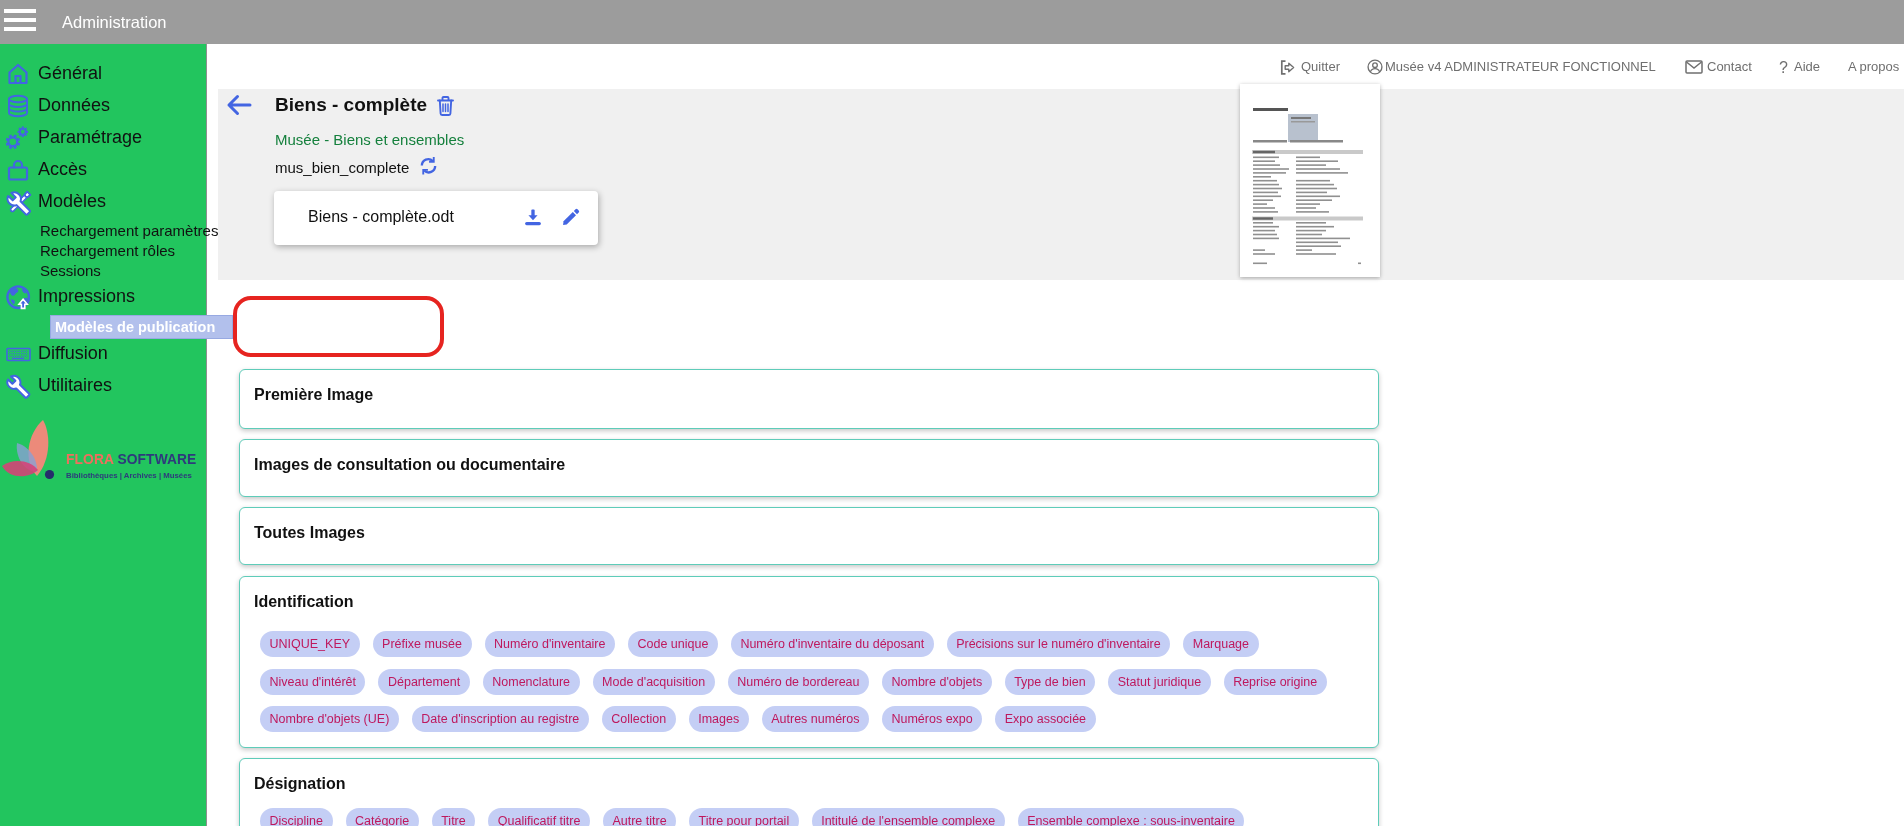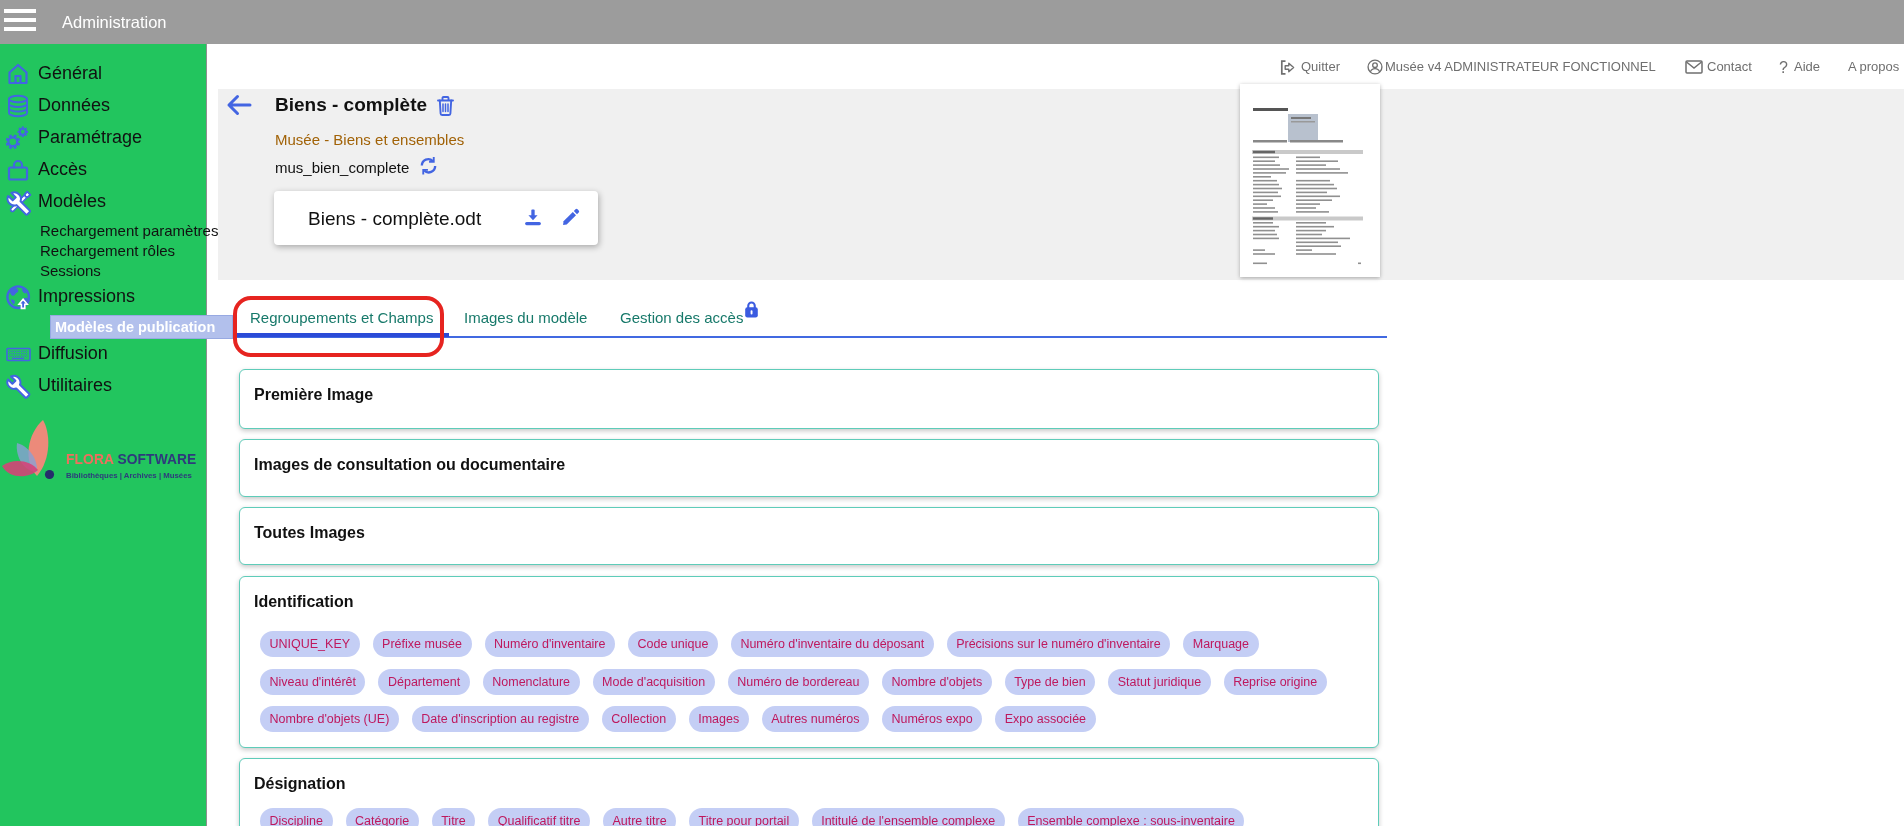--- a/index.html
+++ b/index.html
@@ -24,25 +24,25 @@
 
 #logo { position:absolute; left:0; top:410px; width:207px; height:80px; }
 
 
 #trmenu { position:absolute; top:56px; left:1270px; width:634px; height:24px; color:#6f6f6f; font-size:13px; }
 .tr { position:absolute; top:3px; white-space:nowrap; }
 
 
 #header { position:absolute; left:218px; top:89px; width:1686px; height:191px; background:#f0f0f0; }
 #hTitle { position:absolute; left:57px; top:5px; font-size:19px; font-weight:bold; color:#111; }
-#hSub1 { position:absolute; left:57px; top:42px; font-size:15px; color:#a16207; }
+#hSub1 { position:absolute; left:57px; top:42px; font-size:15px; color:#15803d; }
 #hSub2 { position:absolute; left:57px; top:70px; font-size:15px; color:#111; }
 #card { position:absolute; left:56px; top:102px; width:324px; height:54px; background:#fff; border-radius:4px;
   box-shadow:1px 2px 6px rgba(0,0,0,0.3); }
-#card .fname { position:absolute; left:34px; top:17px; font-size:19px; color:#111; }
+#card .fname { position:absolute; left:34px; top:17px; font-size:16px; color:#111; }
 #thumb { position:absolute; left:1022px; top:-5px; width:140px; height:193px; background:#fff; box-shadow:0 1px 4px rgba(0,0,0,0.3); }
 
 
 #tabs { position:absolute; left:234px; top:300px; width:1153px; height:38px; border-bottom:2px solid #4169e1; }
 .tab { position:absolute; top:9px; color:#17796a; font-size:15px; white-space:nowrap; }
 #activeline { position:absolute; left:0px; top:33px; width:215px; height:4px; background:#2b4bd7; }
 #redrect { position:absolute; left:233px; top:296px; width:211px; height:61px; border:4px solid #e62420; border-radius:18px; }
 
 
 .gbox { position:absolute; left:239px; width:1140px; background:#fff; border:1px solid #5eccb9; border-radius:6px;
@@ -290,32 +290,20 @@
           <rect x="56" y="165.3" width="16" height="1.6"></rect>
           <rect x="13" y="169.2" width="22" height="1.6"></rect>
           <rect x="56" y="169.2" width="40" height="1.6"></rect>
         </g>
         <rect x="13" y="178.5" width="14" height="1.6" fill="#909090"></rect>
         <rect x="118" y="178.5" width="3" height="1.6" fill="#909090"></rect>
       </svg>
     </div>
   </div>
 
-  <div id="tabs">
-    <span class="tab" style="left:16px">Regroupements et Champs</span>
-    <span class="tab" style="left:230px">Images du modèle</span>
-    <span class="tab" style="left:386px">Gestion des accès</span>
-    <span style="position:absolute;left:510px;top:0px">
-      <svg width="15" height="18" viewBox="0 0 15 18" fill="#3a5be0">
-        <path d="M3.2 8 L3.2 5.8 A4.3 4.3 0 0 1 11.8 5.8 L11.8 8 L9.7 8 L9.7 5.8 A2.2 2.2 0 0 0 5.3 5.8 L5.3 8 Z"></path>
-        <rect x="1.2" y="7.2" width="12.6" height="10.2" rx="2.2"></rect>
-        <rect x="6.6" y="10.2" width="1.9" height="4.2" rx="0.9" fill="#fff"></rect>
-      </svg></span>
-    <div id="activeline"></div>
-  </div>
   <div id="redrect"></div>
 
   <div class="gbox" style="top:439px; height:58px">
       <div class="btitle">Images de consultation ou documentaire</div>
     </div>
   <div class="gbox" style="top:369px; height:60px">
       <div class="btitle">Première Image</div>
     </div>
   <div class="gbox" style="top:507px; height:58px">
       <div class="btitle">Toutes Images</div>

